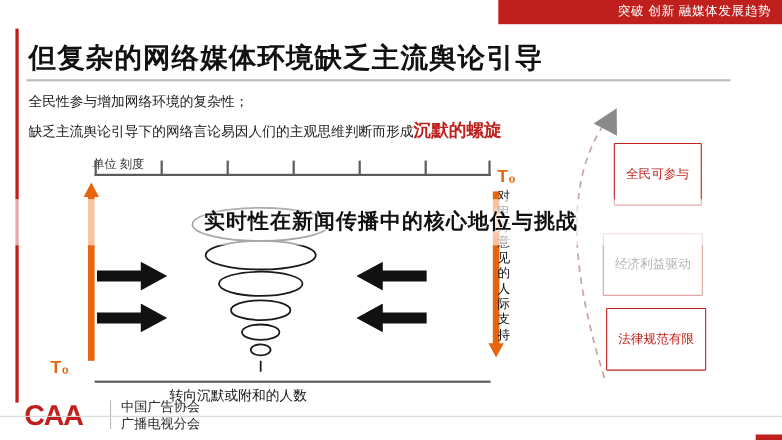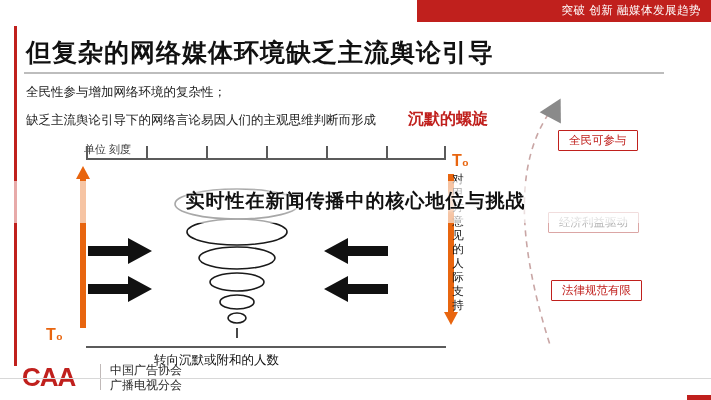--- a/index.html
+++ b/index.html
@@ -21,21 +21,21 @@
   .topbar {
     position: absolute;
     left: 0; top: 0;
     width: 711px;
     height: 22px;
     background: #ffffff;
   }
   .topbar-red {
     position: absolute;
     right: 0; top: 0;
-    width: 294px;
+    width: 258px;
     height: 22px;
     background: #c0201d;
   }
   .topbar-red .tb-text {
     position: absolute;
     right: 10px;
     top: 3px;
     color: #ffffff;
     font-size: 11.5px;
     letter-spacing: 0.5px;
@@ -83,21 +83,20 @@
     left: 26px;
     top: 109px;
     font-size: 12.5px;
     color: #1a1a1a;
     white-space: nowrap;
   }
   .para2 .hl {
     color: #c0201d;
     font-weight: bold;
     font-size: 16px;
-    margin-left: 32px;
   }
   
   .diagram {
     position: absolute;
     left: 24px;
     top: 130px;
     width: 430px;
     height: 230px;
   }
   .axis-label-unit {
@@ -215,21 +214,21 @@
     left: 128px;
     top: 58px;
   }
   
   .callout {
     position: absolute;
     border: 1.5px solid #c0201d;
     background: #ffffff;
     color: #c0201d;
     font-size: 11.5px;
-    padding: 2px 10px;
+    padding: 20px 10px;
     white-space: nowrap;
     border-radius: 1px;
   }
   .callout.c1 { left: 558px; top: 130px; }
   .callout.c2 { left: 548px; top: 212px; border-color: #dba6a5; color: #b5b5b5; }
   .callout.c3 { left: 551px; top: 280px; }
   .dashed-curve {
     position: absolute;
     left: 455px;
     top: 95px;

